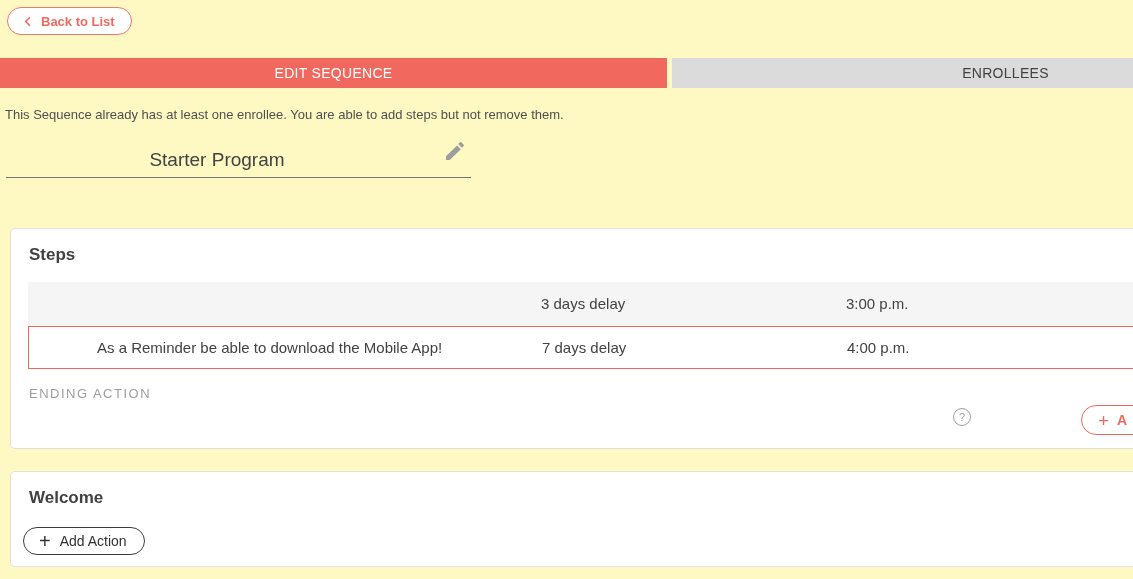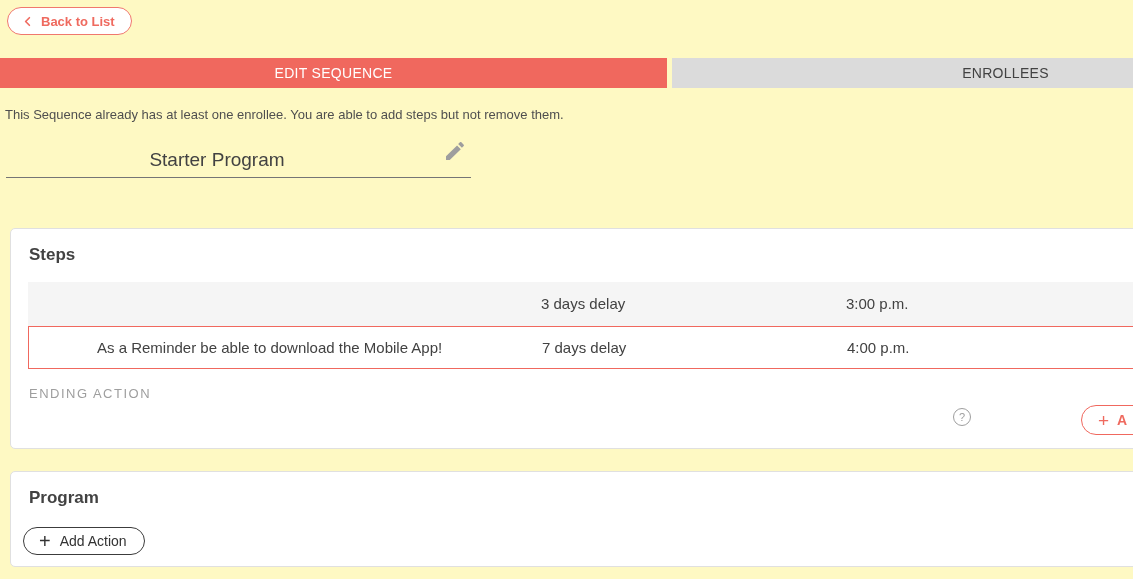--- a/index.html
+++ b/index.html
@@ -137,20 +137,20 @@
       <span>?</span>
     </div>
 
     <button class="add-step-btn">
       <span class="plus">+</span>
       <span>A</span>
     </button>
   </section>
 
   <section class="card actions-card">
-    <h2 class="card-title" style="margin:0;">Program</h2>
+    <h2 class="card-title" style="margin:0;">Welcome</h2>
     <button class="add-action-btn">
       <span class="plus">+</span>
       <span>Add Action</span>
     </button>
   </section>
 
 </div>
 
 </body></html>

